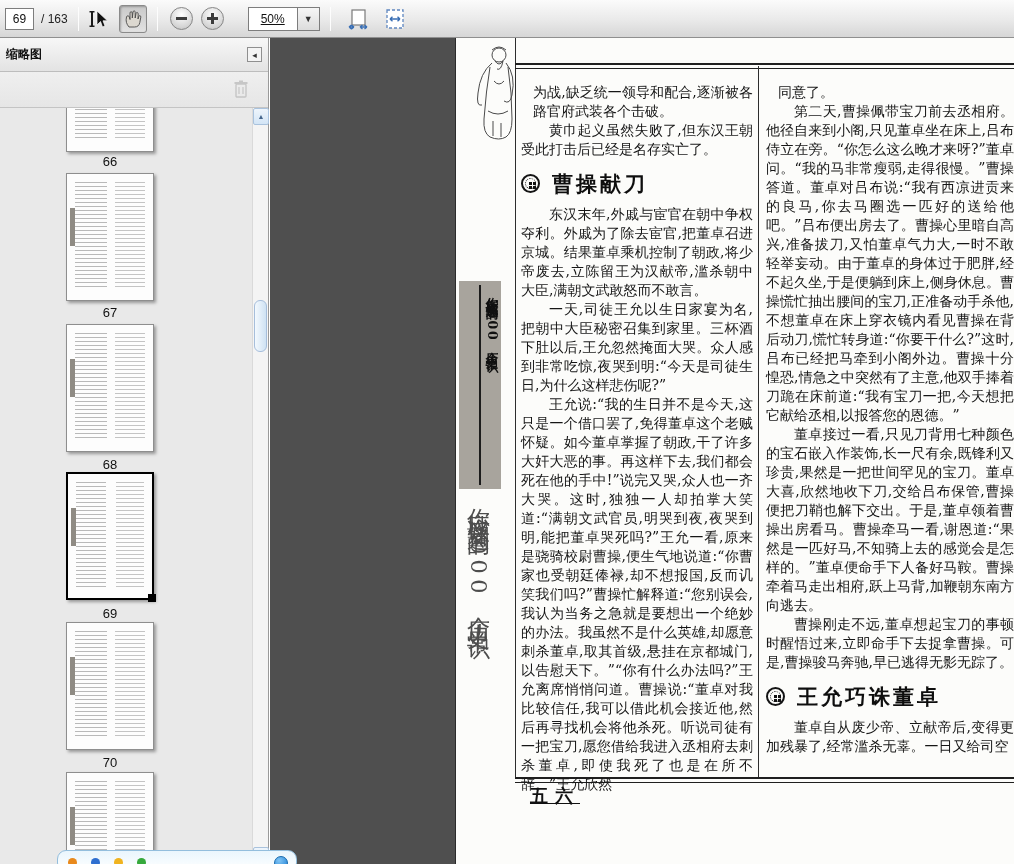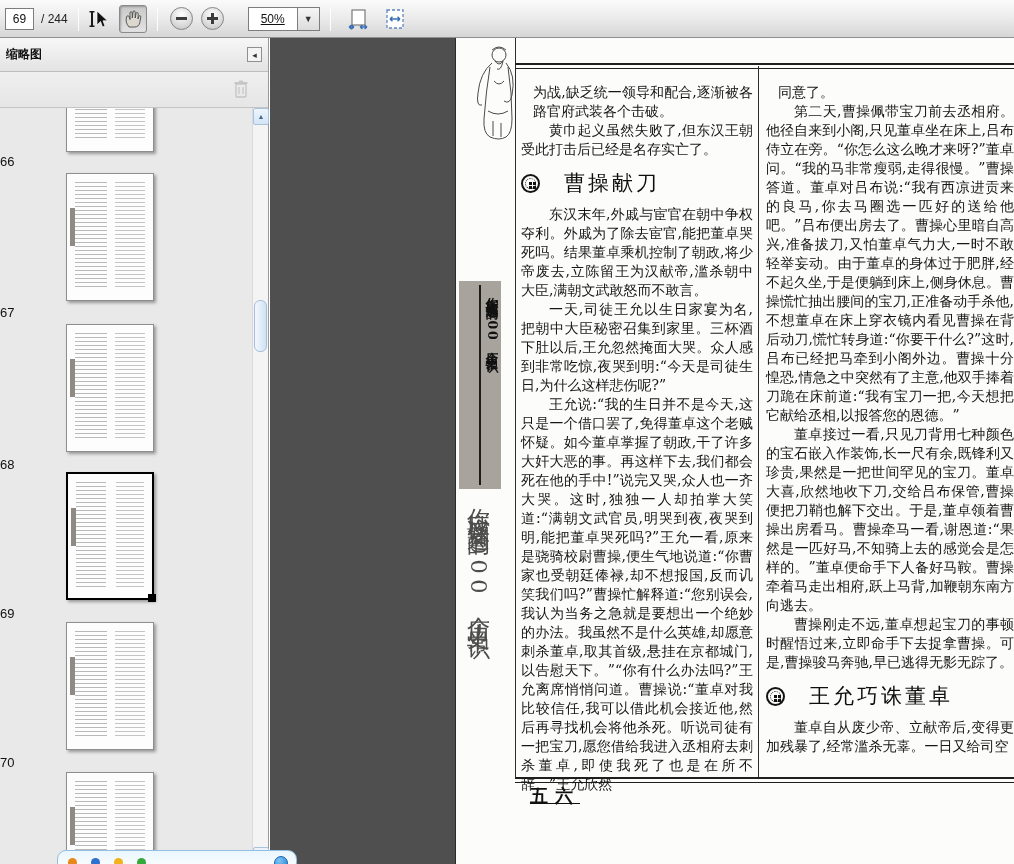--- a/index.html
+++ b/index.html
@@ -47,21 +47,21 @@
                 background:#e9e9e9; }
   .thumb { position:absolute; left:66px; width:88px; height:128px; background:#fdfdfd;
            border:1px solid #8e8e8e; box-shadow:2px 2px 3px rgba(0,0,0,.35); }
   .thumb::before { content:""; position:absolute; left:8px; right:46px; top:8px; bottom:10px;
                    background:repeating-linear-gradient(#b9b9b9 0 1px, transparent 1px 4px); }
   .thumb::after  { content:""; position:absolute; right:8px; left:48px; top:8px; bottom:10px;
                    background:repeating-linear-gradient(#c4c4c4 0 1px, transparent 1px 4px); }
   .thumb .strip { position:absolute; left:3px; top:34px; width:5px; height:38px; background:#8f8b84; }
   .thumb.selected { border:2px solid #000; }
   .thumb .handle { position:absolute; right:-4px; bottom:-4px; width:8px; height:8px; background:#000; }
-  .thumb-label { position:absolute; left:0; width:220px; text-align:left; font-size:13px; color:#111; }
+  .thumb-label { position:absolute; left:0; width:220px; text-align:center; font-size:13px; color:#111; }
 
   
   .sb-scroll { position:absolute; right:0; top:70px; bottom:0; width:16px; background:#f4f4f4; border-left:1px solid #dadada; }
   .sb-up, .sb-down { position:absolute; left:0; width:16px; height:17px;
                      background:linear-gradient(#eef5fc,#d3e5f6); border:1px solid #a9c2dd; border-radius:2px;
                      color:#44658c; font-size:7px; display:flex; align-items:center; justify-content:center; }
   .sb-up { top:0; } .sb-down { bottom:0; }
   .sb-thumb { position:absolute; left:1px; top:192px; width:13px; height:52px; border-radius:6px;
               background:linear-gradient(90deg,#f3f9fe,#cfe2f3); border:1px solid #a6bedb; }
 
@@ -85,22 +85,22 @@
   .callig { position:absolute; left:8px; top:452px; height:560px; writing-mode:vertical-rl;
             text-orientation:mixed; font-family:"DejaVu Serif", serif; font-size:23px; color:#3b3b3b;
             letter-spacing:5px; opacity:.9; }
 
   .col { position:absolute; top:45px; font-family:"DejaVu Serif","Liberation Serif",serif;
          font-size:14px; line-height:19px; color:#161616; text-align:justify; }
   .col1 { left:65px; width:232px; }
   .col2 { left:310px; width:248px; }
   .col p { text-indent:2em; }
   .col p.cont { text-indent:0;margin-left:12px; }
-  .heading { display:flex; align-items:center; gap:24px; margin:15px 0 12px 0;
-             font-size:21px; font-weight:normal; letter-spacing:3px; color:#0e0e0e; }
+  .heading { display:flex; align-items:center; gap:12px; margin:15px 0 12px 0;
+             font-size:21px; font-weight:bold; letter-spacing:3px; color:#0e0e0e; }
   .seal { width:19px; height:19px; flex:0 0 19px; border-radius:50%; border:2px solid #141414; position:relative; }
   .seal::before { content:""; position:absolute; left:2px; top:2px; right:2px; bottom:2px;
                   border-radius:50%; border:1px dotted #222; }
   .seal::after { content:""; position:absolute; left:6px; top:6px; width:3px; height:3px; background:#111;
                  box-shadow:4px 0 #111, 0 4px #111, 4px 4px #111; }
   .footer-num { position:absolute; left:74px; top:746px; font-family:"DejaVu Serif",serif;
                 font-size:18px; font-weight:bold; letter-spacing:7px; color:#111;text-decoration:underline; }
 
   
   .popup { position:absolute; left:57px; top:850px; width:240px; height:22px; z-index:40;
@@ -110,21 +110,21 @@
   .popup .ic { margin-left:auto; width:14px; height:14px; border-radius:50%;
                background:radial-gradient(circle at 35% 30%,#7fc4f4,#1f7fd4); border:1px solid #1669ad; }
 
   svg { display:block; }
 </style>
 </head>
 <body>
 
 <div class="toolbar">
   <input class="page-input" value="69" style="">
-  <span class="page-count">/ 244</span>
+  <span class="page-count">/ 163</span>
   <div class="tb-sep"></div>
 
   <div class="tb-btn">
     <span>
       <svg width="22" height="22" viewBox="0 0 22 22">
         <rect x="3" y="4" width="2" height="14" fill="#1a1a1a"></rect>
         <rect x="1.5" y="3" width="5" height="1.5" fill="#1a1a1a"></rect>
         <rect x="1.5" y="17.5" width="5" height="1.5" fill="#1a1a1a"></rect>
         <polygon points="9,3 9,17 12.5,13.5 14.5,19 17,18 15,12.8 19.5,12.8" fill="#111" stroke="#fff" stroke-width="0.7"></polygon>
       </svg>
@@ -255,21 +255,21 @@
 
     <div class="callig">你应该知道的2000个历史常识</div>
 
     <div class="col col1">
       <p class="cont">为战,缺乏统一领导和配合,逐渐被各路官府武装各个击破。</p>
       <p>黄巾起义虽然失败了,但东汉王朝受此打击后已经是名存实亡了。</p>
       <div class="heading">
         <span class="seal"></span>
         <span>曹操献刀</span>
       </div>
-      <p>东汉末年,外戚与宦官在朝中争权夺利。外戚为了除去宦官,能把董卓哭死吗。结果董卓乘机控制了朝政,将少帝废去,立陈留王为汉献帝,滥杀朝中大臣,满朝文武敢怒而不敢言。</p>
+      <p>东汉末年,外戚与宦官在朝中争权夺利。外戚为了除去宦官,把董卓召进京城。结果董卓乘机控制了朝政,将少帝废去,立陈留王为汉献帝,滥杀朝中大臣,满朝文武敢怒而不敢言。</p>
       <p>一天,司徒王允以生日家宴为名,把朝中大臣秘密召集到家里。三杯酒下肚以后,王允忽然掩面大哭。众人感到非常吃惊,夜哭到明:“今天是司徒生日,为什么这样悲伤呢?”</p>
       <p>王允说:“我的生日并不是今天,这只是一个借口罢了,免得董卓这个老贼怀疑。如今董卓掌握了朝政,干了许多大奸大恶的事。再这样下去,我们都会死在他的手中!”说完又哭,众人也一齐大哭。这时,独独一人却拍掌大笑道:“满朝文武官员,明哭到夜,夜哭到明,能把董卓哭死吗?”王允一看,原来是骁骑校尉曹操,便生气地说道:“你曹家也受朝廷俸禄,却不想报国,反而讥笑我们吗?”曹操忙解释道:“您别误会,我认为当务之急就是要想出一个绝妙的办法。我虽然不是什么英雄,却愿意刺杀董卓,取其首级,悬挂在京都城门,以告慰天下。”“你有什么办法吗?”王允离席悄悄问道。曹操说:“董卓对我比较信任,我可以借此机会接近他,然后再寻找机会将他杀死。听说司徒有一把宝刀,愿您借给我进入丞相府去刺杀董卓,即使我死了也是在所不辞。”王允欣然</p>
     </div>
 
     <div class="col col2">
       <p class="cont">同意了。</p>
       <p>第二天,曹操佩带宝刀前去丞相府。他径自来到小阁,只见董卓坐在床上,吕布侍立在旁。“你怎么这么晚才来呀?”董卓问。“我的马非常瘦弱,走得很慢。”曹操答道。董卓对吕布说:“我有西凉进贡来的良马,你去马圈选一匹好的送给他吧。”吕布便出房去了。曹操心里暗自高兴,准备拔刀,又怕董卓气力大,一时不敢轻举妄动。由于董卓的身体过于肥胖,经不起久坐,于是便躺到床上,侧身休息。曹操慌忙抽出腰间的宝刀,正准备动手杀他,不想董卓在床上穿衣镜内看见曹操在背后动刀,慌忙转身道:“你要干什么?”这时,吕布已经把马牵到小阁外边。曹操十分惶恐,情急之中突然有了主意,他双手捧着刀跪在床前道:“我有宝刀一把,今天想把它献给丞相,以报答您的恩德。”</p>
       <p>董卓接过一看,只见刀背用七种颜色的宝石嵌入作装饰,长一尺有余,既锋利又珍贵,果然是一把世间罕见的宝刀。董卓大喜,欣然地收下刀,交给吕布保管,曹操便把刀鞘也解下交出。于是,董卓领着曹操出房看马。曹操牵马一看,谢恩道:“果然是一匹好马,不知骑上去的感觉会是怎样的。”董卓便命手下人备好马鞍。曹操牵着马走出相府,跃上马背,加鞭朝东南方向逃去。</p>
       <p>曹操刚走不远,董卓想起宝刀的事顿时醒悟过来,立即命手下去捉拿曹操。可是,曹操骏马奔驰,早已逃得无影无踪了。</p>
       <div class="heading">

